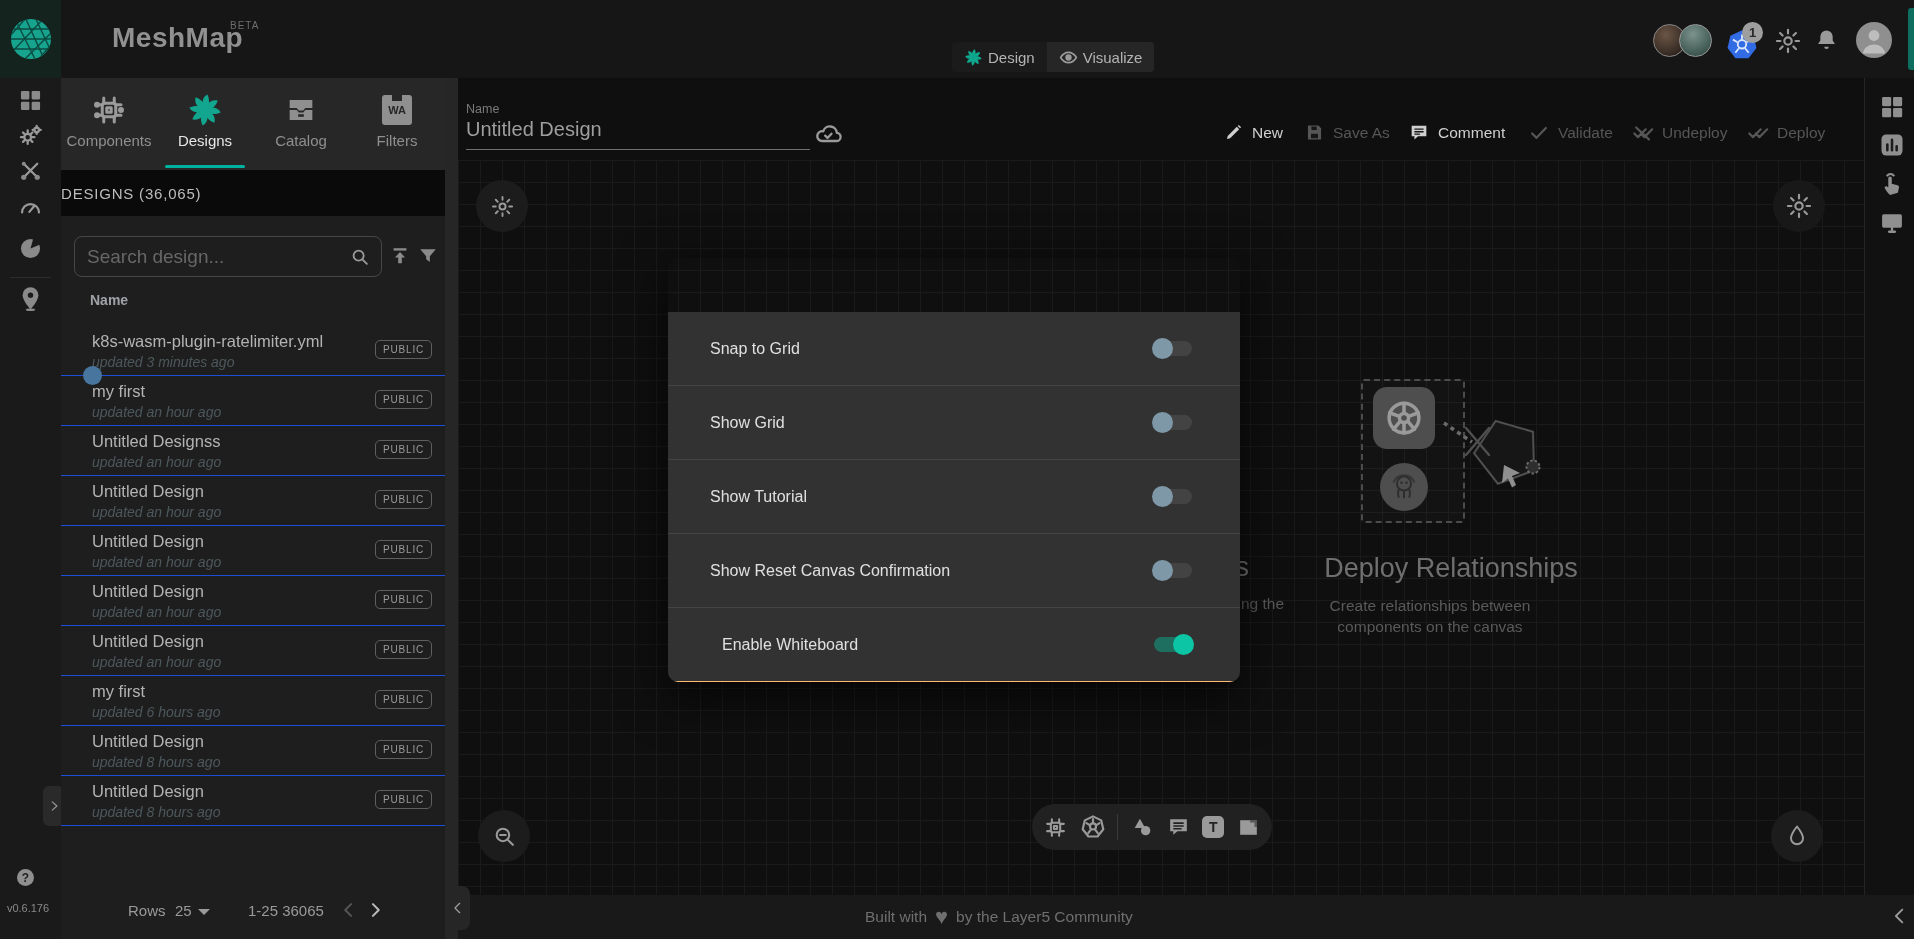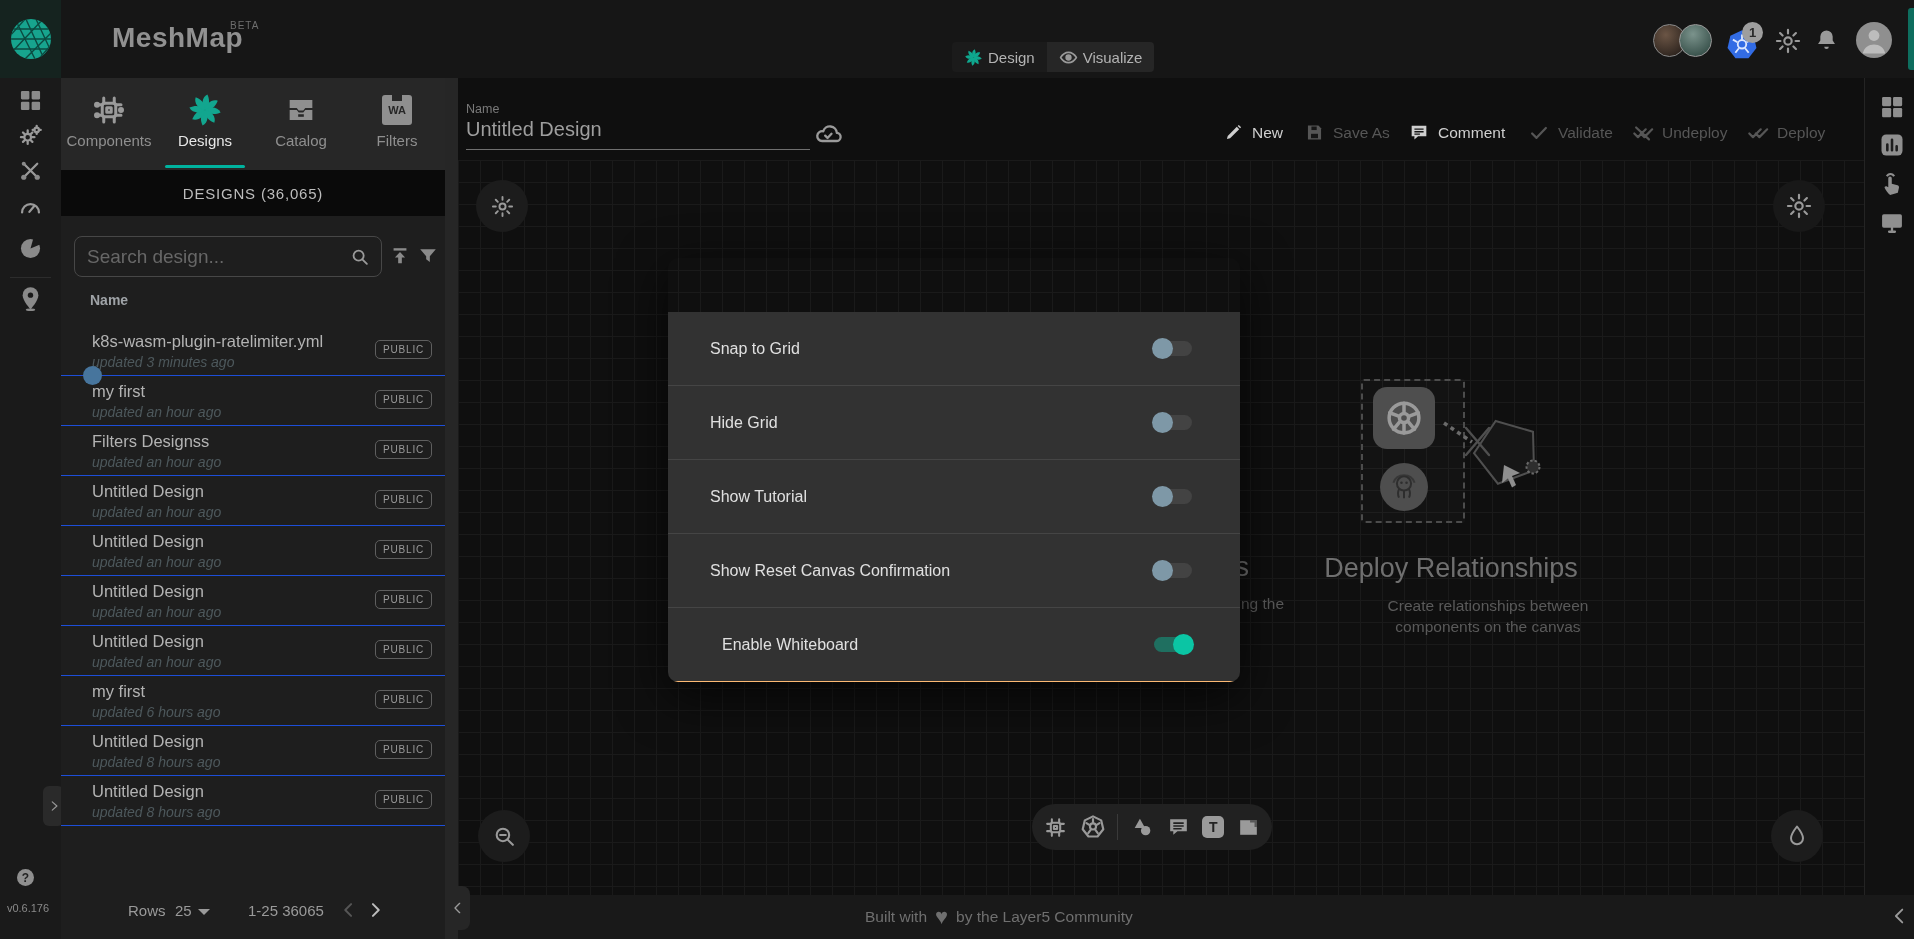--- a/index.html
+++ b/index.html
@@ -38,21 +38,21 @@
   #rail-expand{left:43px;top:708px;width:21px;height:40px;background:#2a2a2a;border-radius:6px;display:flex;align-items:center;justify-content:center;}
 
   
   #panel{left:61px;top:78px;width:384px;height:861px;background:#1e1e1e;}
   #tabs{left:0;top:0;width:384px;height:92px;background:#272727;display:flex;}
   .tab{position:relative;width:96px;height:92px;display:flex;flex-direction:column;align-items:center;cursor:pointer;}
   .tab .tico{margin-top:14px;height:36px;display:flex;align-items:center;}
   .tab .tlabel{margin-top:4px;font-size:15px;color:#8f8f8f;}
   .tab.active .tlabel{color:#e6e6e6;}
   .tab.active::after{content:"";position:absolute;left:8px;right:8px;bottom:2px;height:3px;background:#00B39F;border-radius:2px;}
-  #section-bar{left:0;top:92px;width:384px;height:46px;background:#0a0a0a;display:flex;align-items:center;justify-content:center;font-size:15px;letter-spacing:.8px;color:#bdbdbd;}
+  #section-bar{left:0;top:92px;width:384px;height:46px;background:#0a0a0a;display:flex;align-items:center;font-size:15px;letter-spacing:.8px;color:#bdbdbd;}
   #search-box{left:13px;top:158px;width:306px;height:39px;border:1.5px solid #474747;border-radius:8px;background:transparent;display:flex;align-items:center;}
   #search-input{flex:1;background:transparent;border:none;outline:none;color:#bdbdbd;font-size:19px;padding:0 6px 0 12px;font-family:"Liberation Sans",sans-serif;}
   #search-input::placeholder{color:#676767;}
   #search-mag{margin-right:10px;}
   #upload-btn{left:328px;top:167px;}
   #filter-btn{left:356px;top:167px;}
   #col-header{left:29px;top:214px;font-size:14px;font-weight:bold;color:#9fa3a7;}
   #design-list{left:0;top:248px;width:384px;}
   .drow{position:relative;height:49px;border-bottom:1px solid #1d4ed8;cursor:pointer;}
   .drow .nm{position:absolute;left:31px;top:6px;font-size:16.5px;color:#b3b3b3;white-space:nowrap;}
@@ -84,21 +84,21 @@
   #fab-tr{left:1315px;top:102px;background:#181818;}
   #fab-bl{left:20px;top:732px;}
   #fab-br{left:1313px;top:732px;}
   #dock{left:574px;top:726px;width:240px;height:46px;background:#212121;border-radius:23px;display:flex;align-items:center;justify-content:space-evenly;}
   #dock .dsep{width:1px;height:26px;background:#3a3a3a;}
   #rel-box{left:903px;top:301px;width:100px;height:140px;border:2px dashed #4c4c4c;border-radius:3px;background:rgba(255,255,255,.02);}
   #rel-k8s{left:10px;top:6px;width:62px;height:62px;background:#4e4e4e;border-radius:14px;display:flex;align-items:center;justify-content:center;}
   #rel-squid{left:17px;top:82px;width:48px;height:48px;background:#4e4e4e;border-radius:50%;display:flex;align-items:center;justify-content:center;}
   #rel-overlay{left:982px;top:337px;}
   #hint-title{left:843px;top:475px;width:300px;text-align:center;font-size:27px;color:#6f6f6f;}
-  #hint-desc{left:880px;top:517px;width:300px;text-align:center;font-size:15.5px;line-height:21px;color:#5a5a5a;}
+  #hint-desc{left:822px;top:517px;width:300px;text-align:center;font-size:15.5px;line-height:21px;color:#5a5a5a;}
   #frag-title{left:770px;top:474px;font-size:27px;color:#6f6f6f;}
   #frag-desc{left:783px;top:517px;font-size:15.5px;color:#5a5a5a;}
 
   
   #right-strip{left:1864px;top:78px;width:50px;height:817px;background:#111;border-left:1px solid #242424;}
   .rs-ic{left:13px;cursor:pointer;}
 
   
   #modal{left:668px;top:258px;width:572px;height:424px;border-radius:10px;overflow:hidden;box-shadow:0 14px 50px rgba(0,0,0,.7);}
   #modal-header{left:0;top:0;width:572px;height:54px;background:#131313;display:flex;align-items:center;}
@@ -352,21 +352,21 @@
     <div class="bdg">PUBLIC</div>
   </div>
 
   <div class="drow">
     <div class="nm">my first</div>
     <div class="up">updated an hour ago</div>
     <div class="bdg">PUBLIC</div>
   </div>
 
   <div class="drow">
-    <div class="nm">Filters Designss</div>
+    <div class="nm">Untitled Designss</div>
     <div class="up">updated an hour ago</div>
     <div class="bdg">PUBLIC</div>
   </div>
 
   <div class="drow">
     <div class="nm">Untitled Design</div>
     <div class="up">updated an hour ago</div>
     <div class="bdg">PUBLIC</div>
   </div>
 
@@ -623,21 +623,21 @@
 
   <div id="modal" class="abs">
     <div id="modal-body" class="abs">
       <div class="opt-row">
         <span class="opt-label">Snap to Grid</span>
         <div class="toggle off">
             <div class="knob"></div>
           </div>
       </div>
       <div class="opt-row">
-        <span class="opt-label">Hide Grid</span>
+        <span class="opt-label">Show Grid</span>
         <div class="toggle off">
             <div class="knob"></div>
           </div>
       </div>
       <div class="opt-row">
         <span class="opt-label">Show Tutorial</span>
         <div class="toggle off">
             <div class="knob"></div>
           </div>
       </div>

